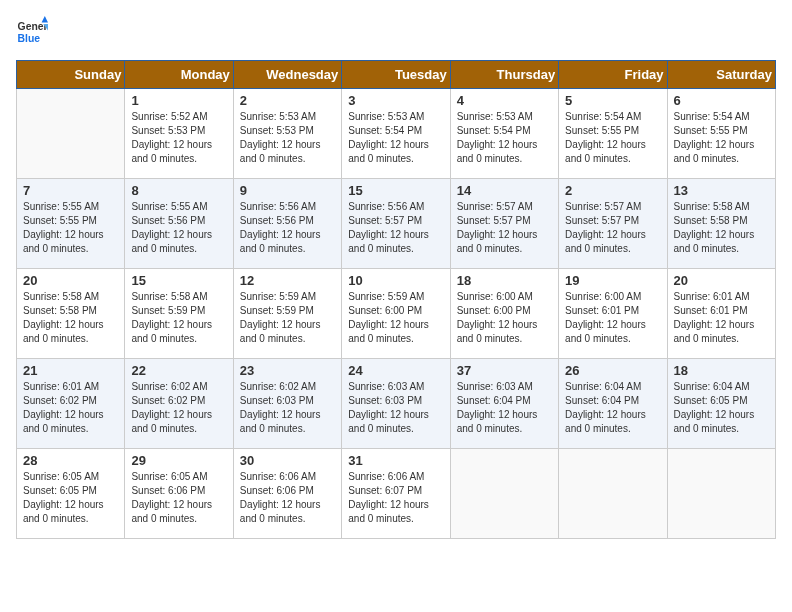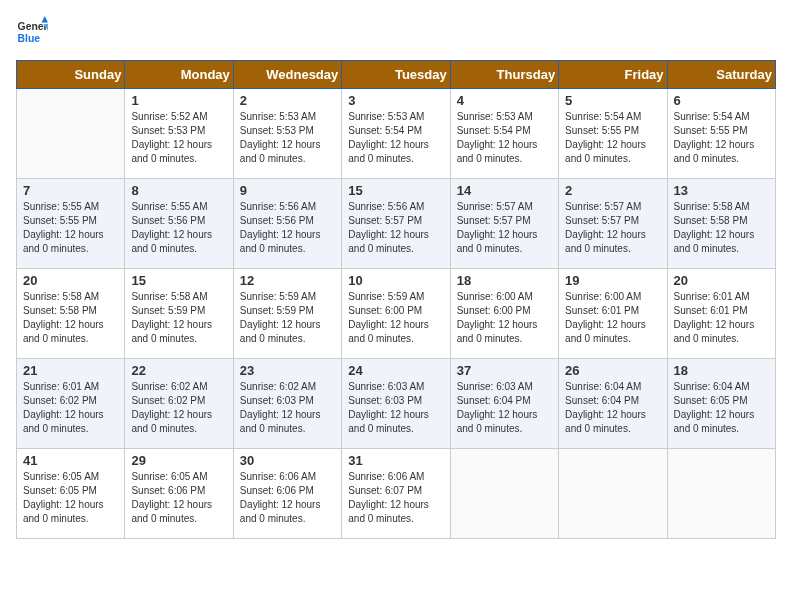--- a/index.html
+++ b/index.html
@@ -303,21 +303,21 @@
         <td>
           <span class="day-number">18</span>
           <div class="day-info" style="white-space: pre-line;">Sunrise: 6:04 AM
 Sunset: 6:05 PM
 Daylight: 12 hours
 and 0 minutes.</div>
         </td>
       </tr>
       <tr>
         <td>
-          <span class="day-number">41</span>
+          <span class="day-number">28</span>
           <div class="day-info" style="white-space: pre-line;">Sunrise: 6:05 AM
 Sunset: 6:05 PM
 Daylight: 12 hours
 and 0 minutes.</div>
         </td>
         <td>
           <span class="day-number">29</span>
           <div class="day-info" style="white-space: pre-line;">Sunrise: 6:05 AM
 Sunset: 6:06 PM
 Daylight: 12 hours

